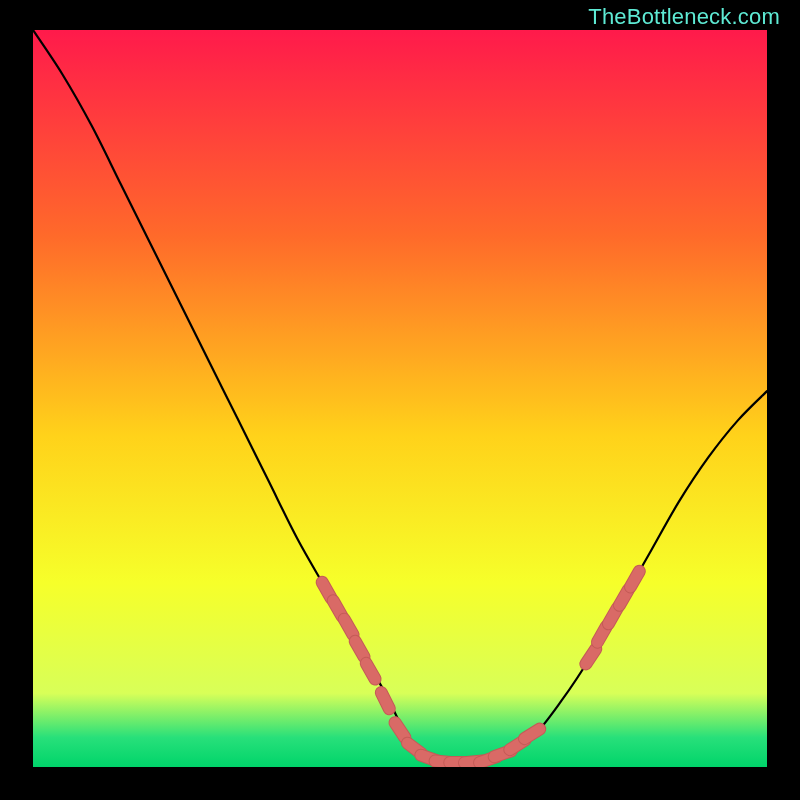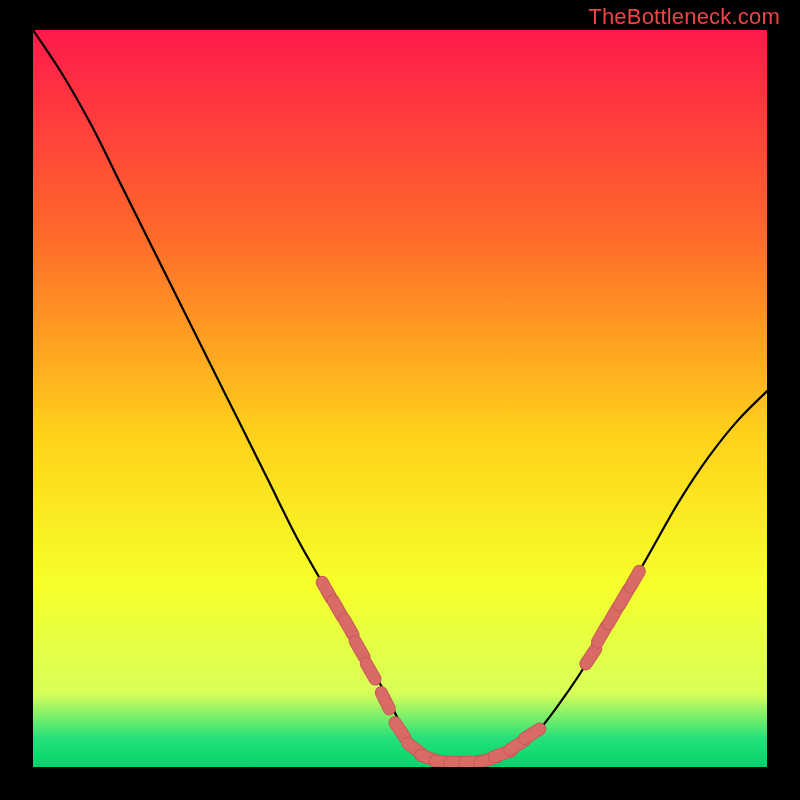--- a/index.html
+++ b/index.html
@@ -15,21 +15,21 @@
     position: absolute;
     left: 33px;
     top: 30px;
     width: 734px;
     height: 737px;
   }
   .watermark {
     position: absolute;
     top: 4px;
     right: 20px;
-    color: #ef4444;
+    color: #5eead4;
     font-size: 22px;
     font-weight: 500;
     letter-spacing: 0.2px;
     user-select: none;
   }
   svg {
     display: block;
   }
 </style>
 </head>

